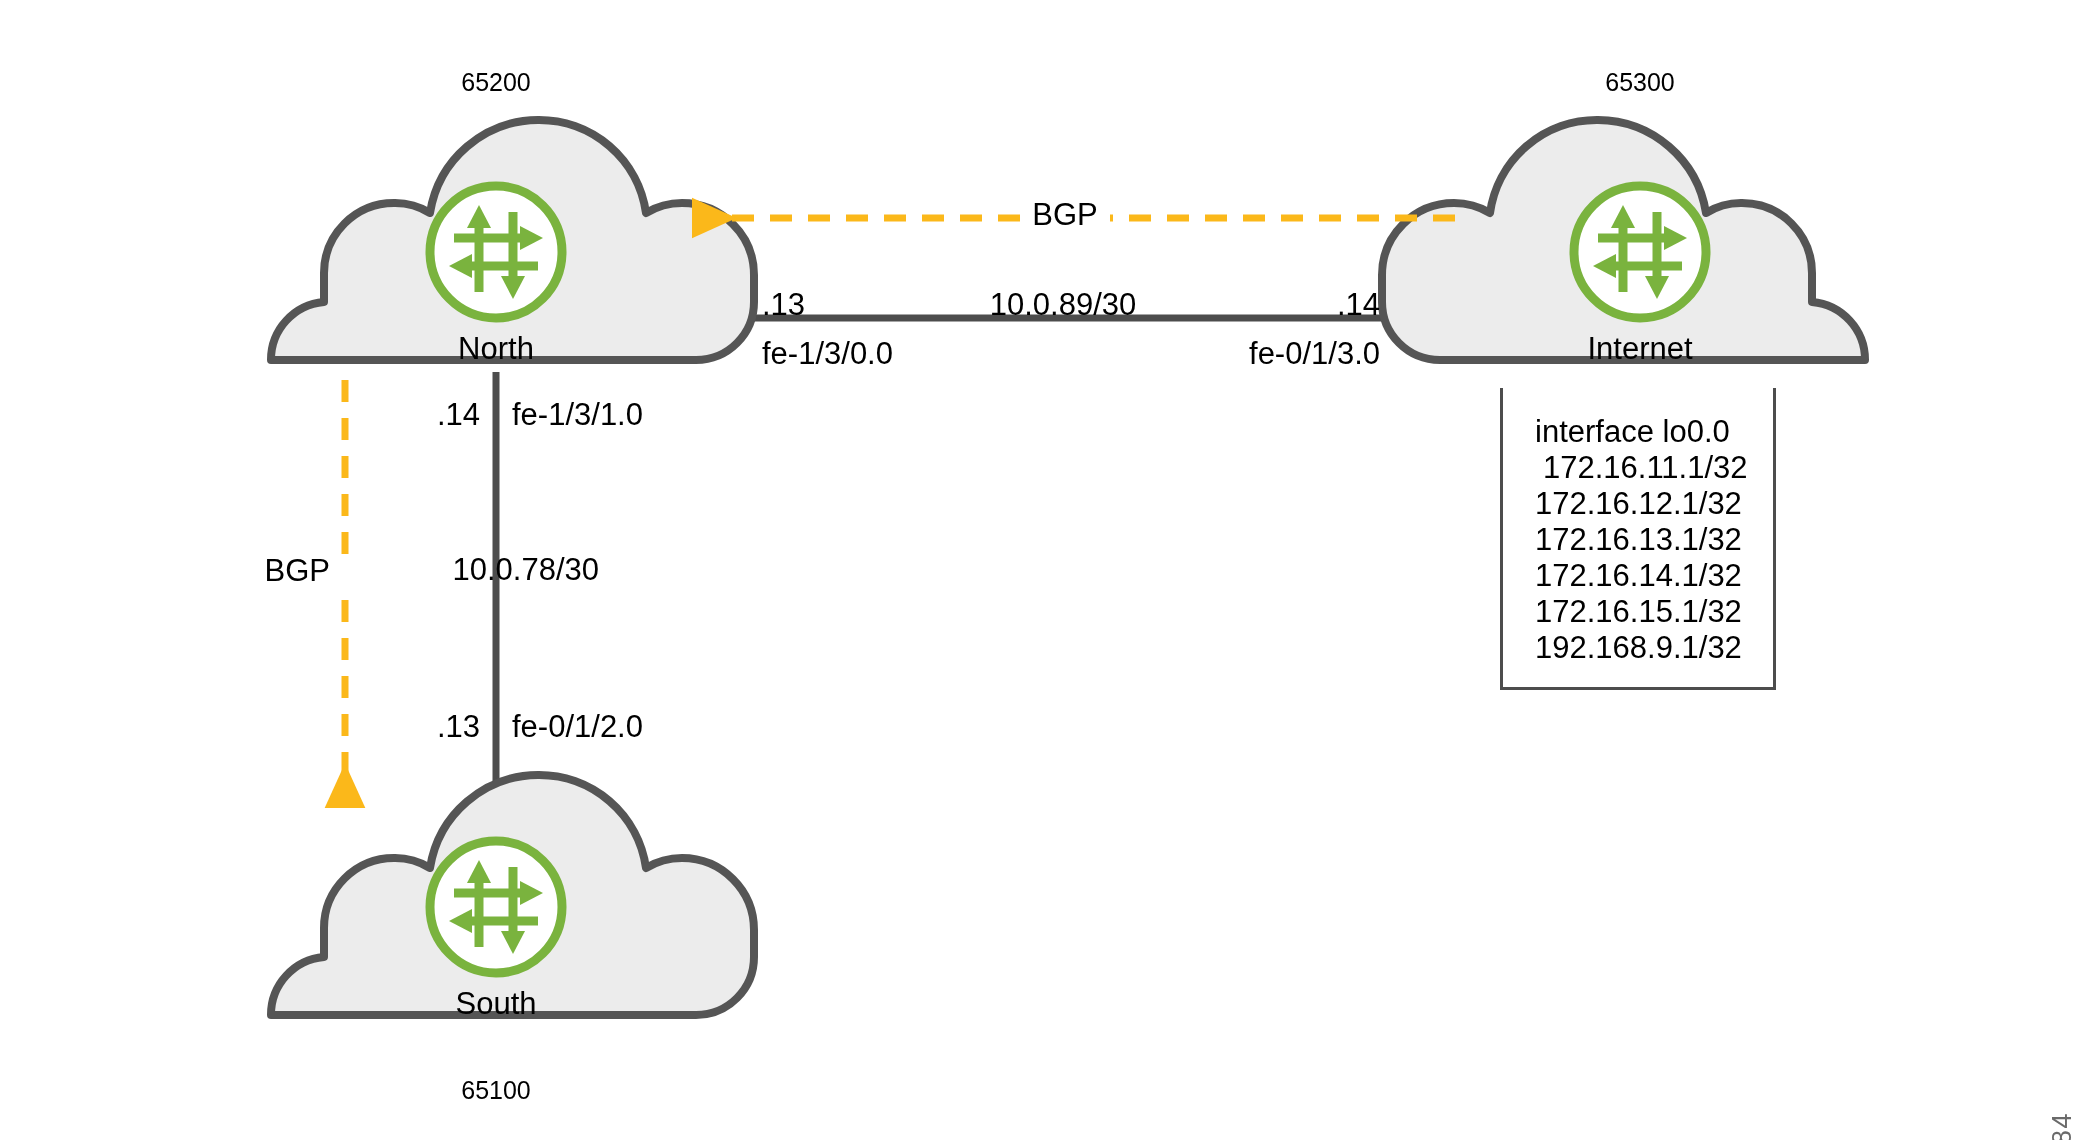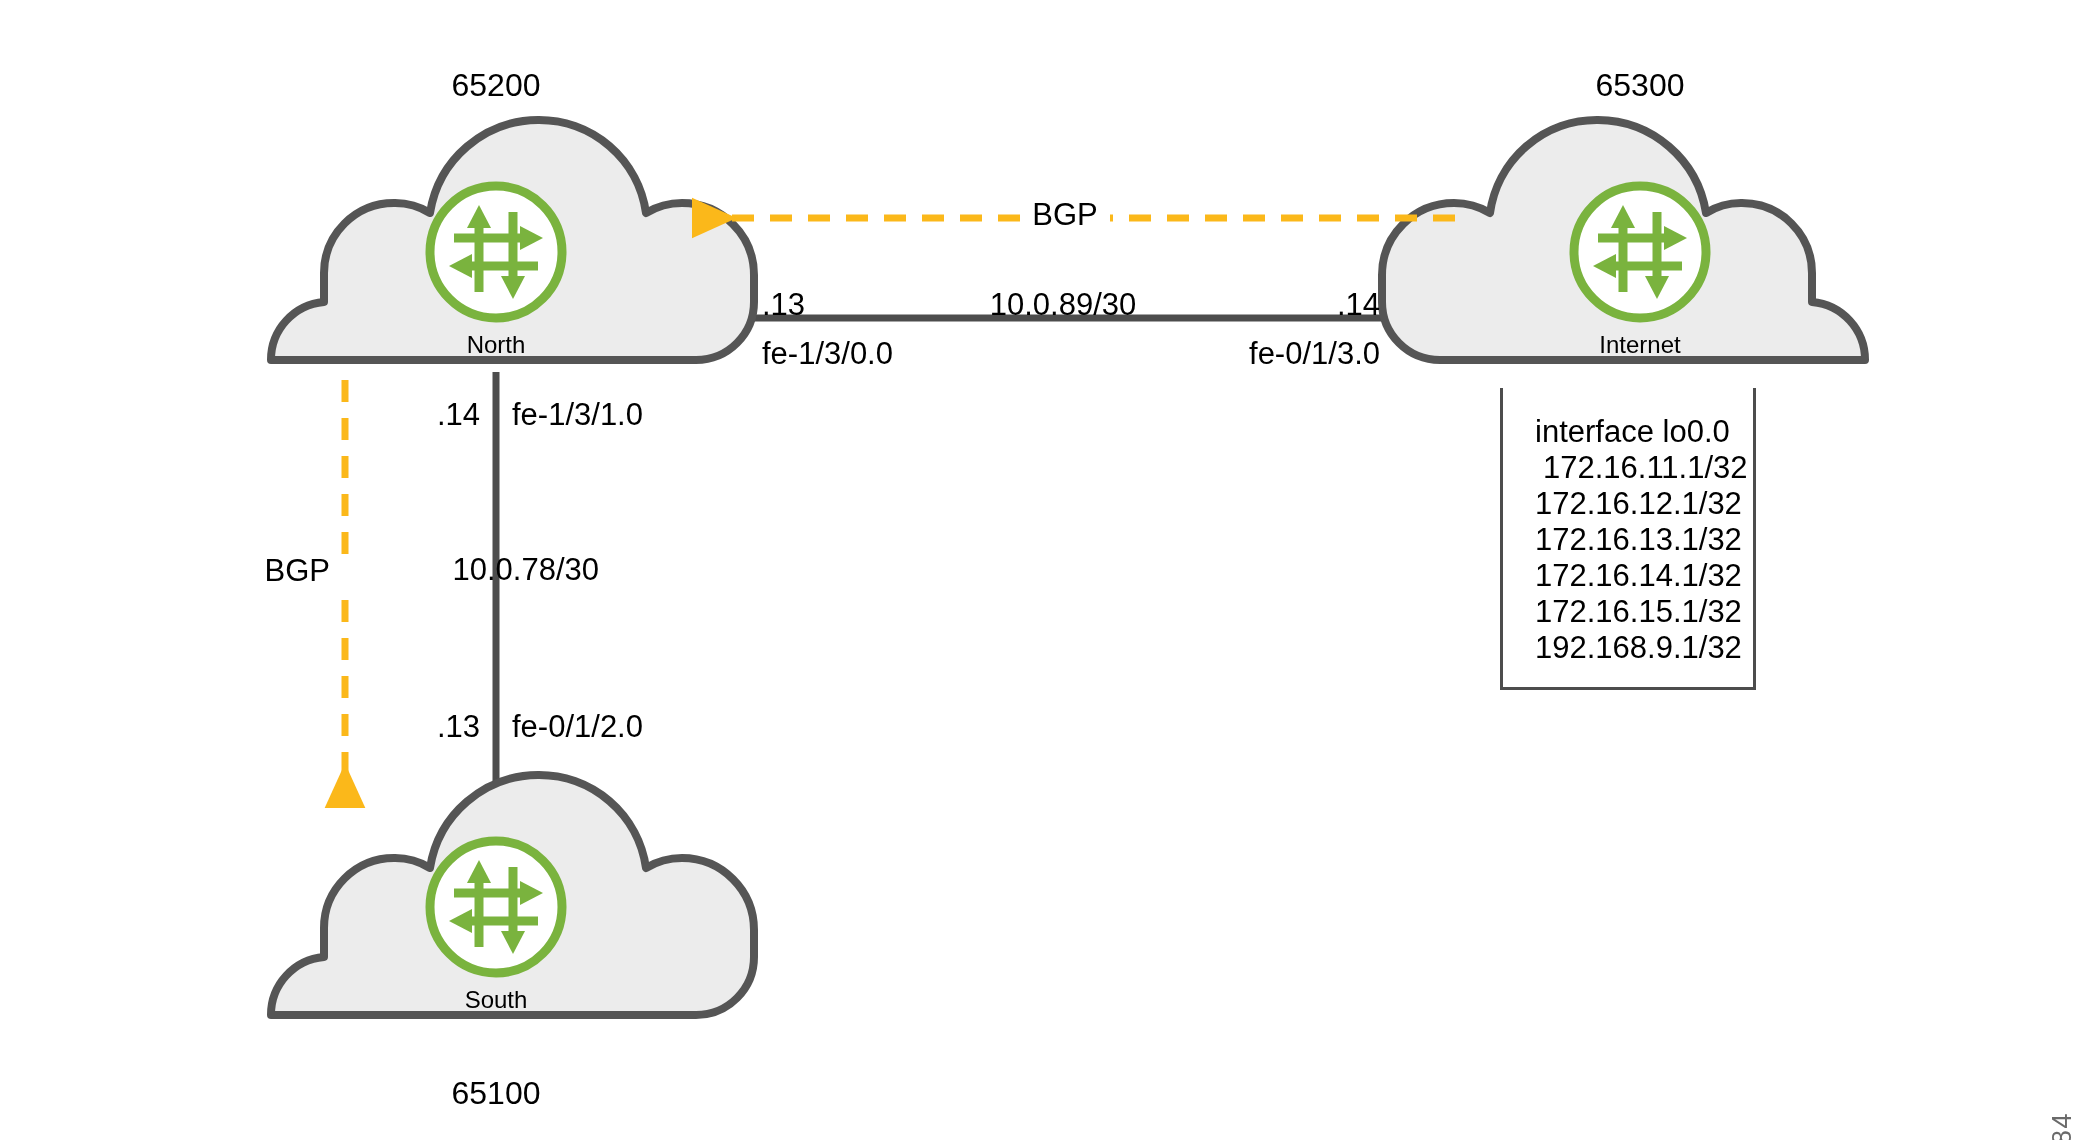--- a/index.html
+++ b/index.html
@@ -26,22 +26,22 @@
   .lbl {
     position: absolute;
     color: #000000;
     font-family: "Liberation Sans", sans-serif;
     font-size: 31px;
     line-height: 1.12;
     white-space: pre;
   }
   .lbl.ctr { transform: translateX(-50%); }
   .lbl.rgt { transform: translateX(-100%); }
-  .as-label { font-size: 32px; }
-  .node-name { font-size: 24px; }
+  .as-label { font-size: 25px; }
+  .node-name { font-size: 31px; }
   .cfg-box {
     position: absolute;
     box-sizing: border-box;
     background: #ffffff;
     border: 3px solid #4d4d4d;
     border-top: none;
   }
   .cfg-text {
     position: absolute;
     font-size: 31px;
@@ -157,21 +157,21 @@
 
   <div class="lbl rgt" style="left:480px; top:398px;">.14</div>
   <div class="lbl" style="left:512px; top:398px;">fe-1/3/1.0</div>
   <div class="lbl rgt" style="left:599px; top:553px;">10.0.78/30</div>
   <div class="lbl rgt" style="left:480px; top:710px;">.13</div>
   <div class="lbl" style="left:512px; top:710px;">fe-0/1/2.0</div>
 
   <div class="lbl ctr" style="left:1065px; top:198px; background:#ffffff; padding:0 12px;">BGP</div>
   <div class="lbl rgt" style="left:330px; top:554px;">BGP</div>
 
-  <div class="cfg-box" style="left:1500px; top:388px; width:256px; height:302px;">
+  <div class="cfg-box" style="left:1500px; top:388px; width:276px; height:302px;">
     <div class="cfg-text" style="left:32px; top:26px;">interface lo0.0</div>
     <div class="cfg-text" style="left:40px; top:62px;">172.16.11.1/32</div>
     <div class="cfg-text" style="left:32px; top:98px;">172.16.12.1/32</div>
     <div class="cfg-text" style="left:32px; top:134px;">172.16.13.1/32</div>
     <div class="cfg-text" style="left:32px; top:170px;">172.16.14.1/32</div>
     <div class="cfg-text" style="left:32px; top:206px;">172.16.15.1/32</div>
     <div class="cfg-text" style="left:32px; top:242px;">192.168.9.1/32</div>
   </div>
 
   <div class="fig-id">g041284</div>

